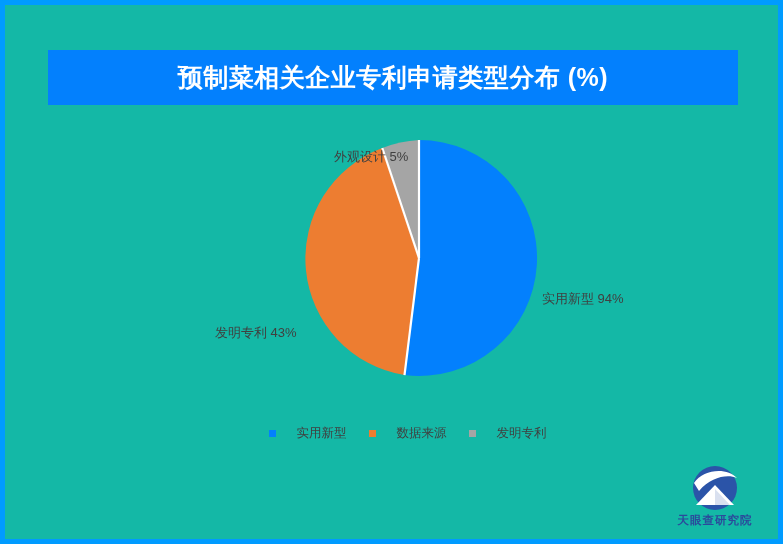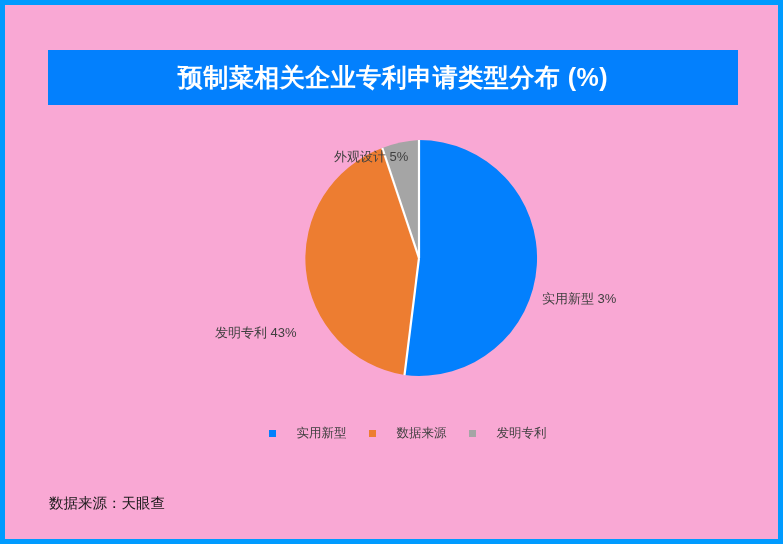--- a/index.html
+++ b/index.html
@@ -12,21 +12,21 @@
     background: #ffffff;
     font-family: "Liberation Sans", "DejaVu Sans", sans-serif;
     overflow: hidden;
   }
   #page {
     position: relative;
     width: 783px;
     height: 544px;
     box-sizing: border-box;
     border: 5px solid #009BFF;
-    background: #f9a8d4;
+    background: #14b8a6;
   }
   #title-banner {
     position: absolute;
     left: 43px;
     top: 45px;
     width: 690px;
     height: 55px;
     background: #0380FD;
     display: flex;
     align-items: center;
@@ -152,35 +152,43 @@
         <path d="M 123 123 L 86.3 13.0 A 118 118 0 0 1 123 5 Z" fill="#A5A5A5"></path>
 
         <line x1="123" y1="123" x2="123" y2="5" stroke="#ffffff" stroke-width="2.2"></line>
         <line x1="123" y1="123" x2="108.5" y2="240.1" stroke="#ffffff" stroke-width="2.2"></line>
         <line x1="123" y1="123" x2="86.3" y2="13.0" stroke="#ffffff" stroke-width="2.2"></line>
       </svg>
     </div>
 
     <span class="slice-label" id="label-design">外观设计 5%</span>
     <span class="slice-label" id="label-invention">发明专利 43%</span>
-    <span class="slice-label" id="label-utility">实用新型 3%</span>
+    <span class="slice-label" id="label-utility">实用新型 94%</span>
 
     <div id="legend">
       <div class="legend-item">
         <span class="legend-swatch" style="background:#0380FD"></span>
         <span class="legend-label">实用新型</span>
       </div>
       <div class="legend-item">
         <span class="legend-swatch" style="background:#ED7D31"></span>
         <span class="legend-label">数据来源</span>
       </div>
       <div class="legend-item">
         <span class="legend-swatch" style="background:#A5A5A5"></span>
         <span class="legend-label">发明专利</span>
       </div>
     </div>
 
   </div>
 
-  <div id="source-note">数据来源：天眼查</div>
 
+  <div id="logo">
+    <svg id="logo-mark" width="56" height="46" viewBox="0 0 56 46">
+      <circle cx="28" cy="23" r="22" fill="#2B54A8"></circle>
+      <path d="M7 18 C16 4 40 2 50 13 C40 9 24 12 12 26 Z" fill="#ffffff"></path>
+      <path d="M9 40 L28 20 L47 40 Z" fill="#ffffff"></path>
+      <path d="M28 24 L43 40 L28 40 Z" fill="#2B54A8" opacity="0.18"></path>
+    </svg>
+    <div id="logo-text">天眼查研究院</div>
+  </div>
 
 </div>
 
 </body></html>

